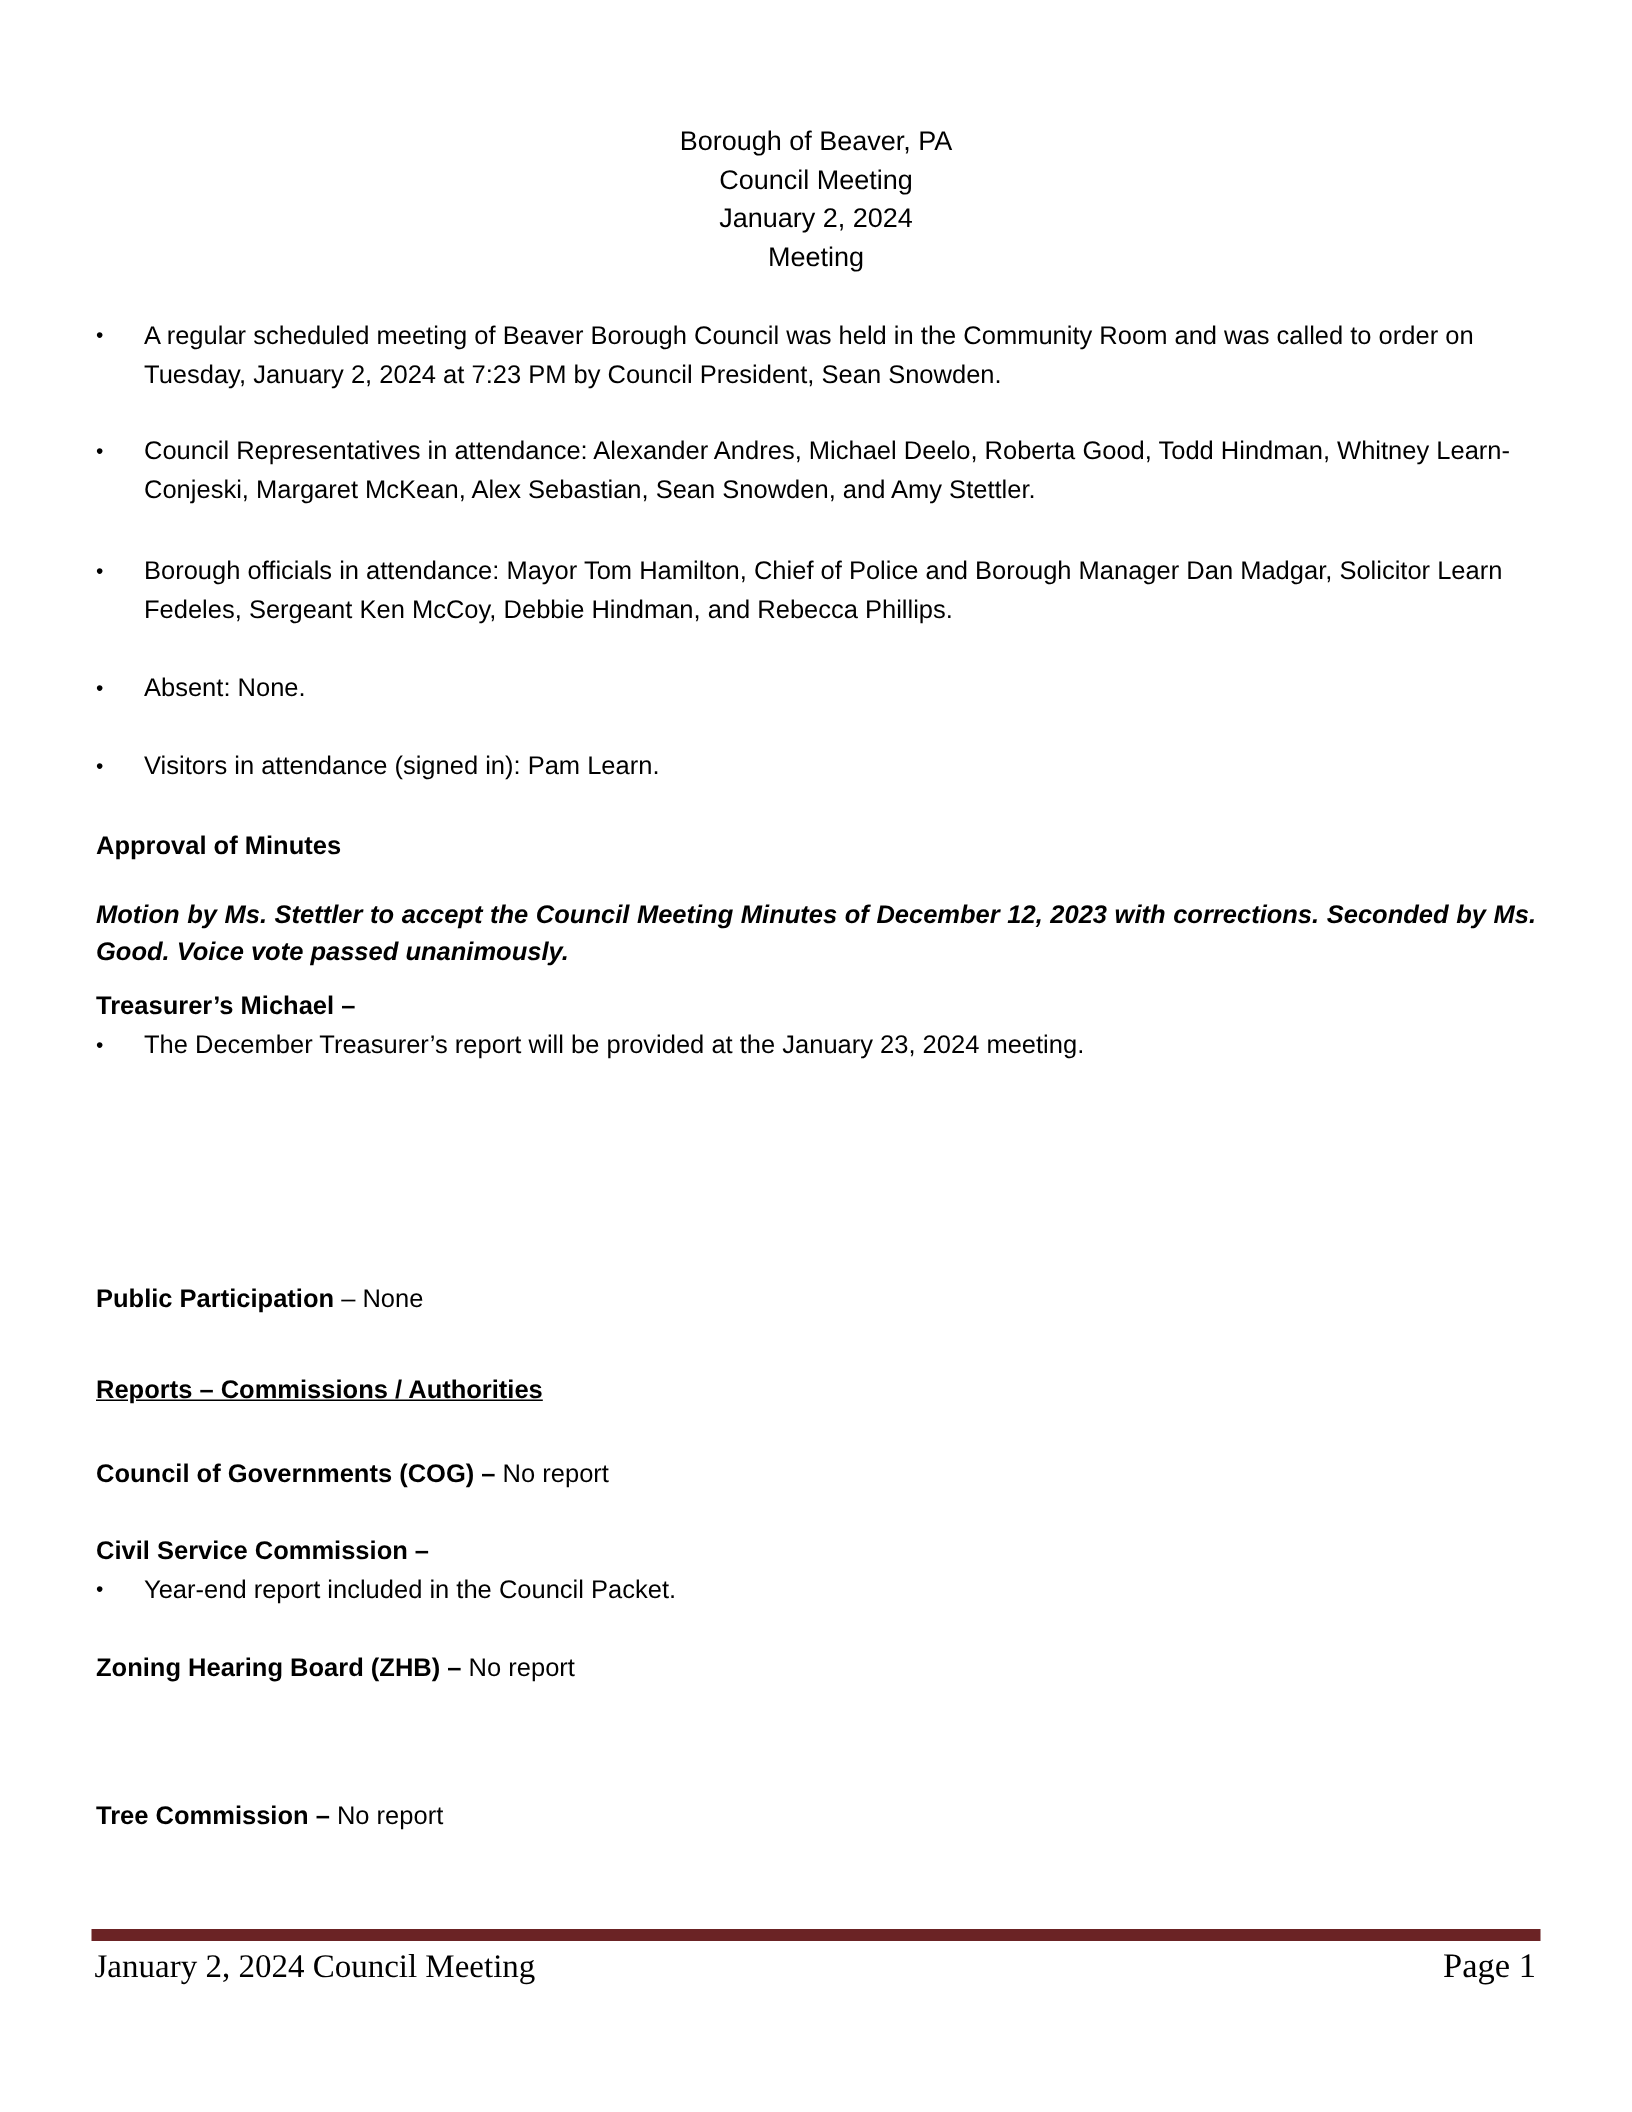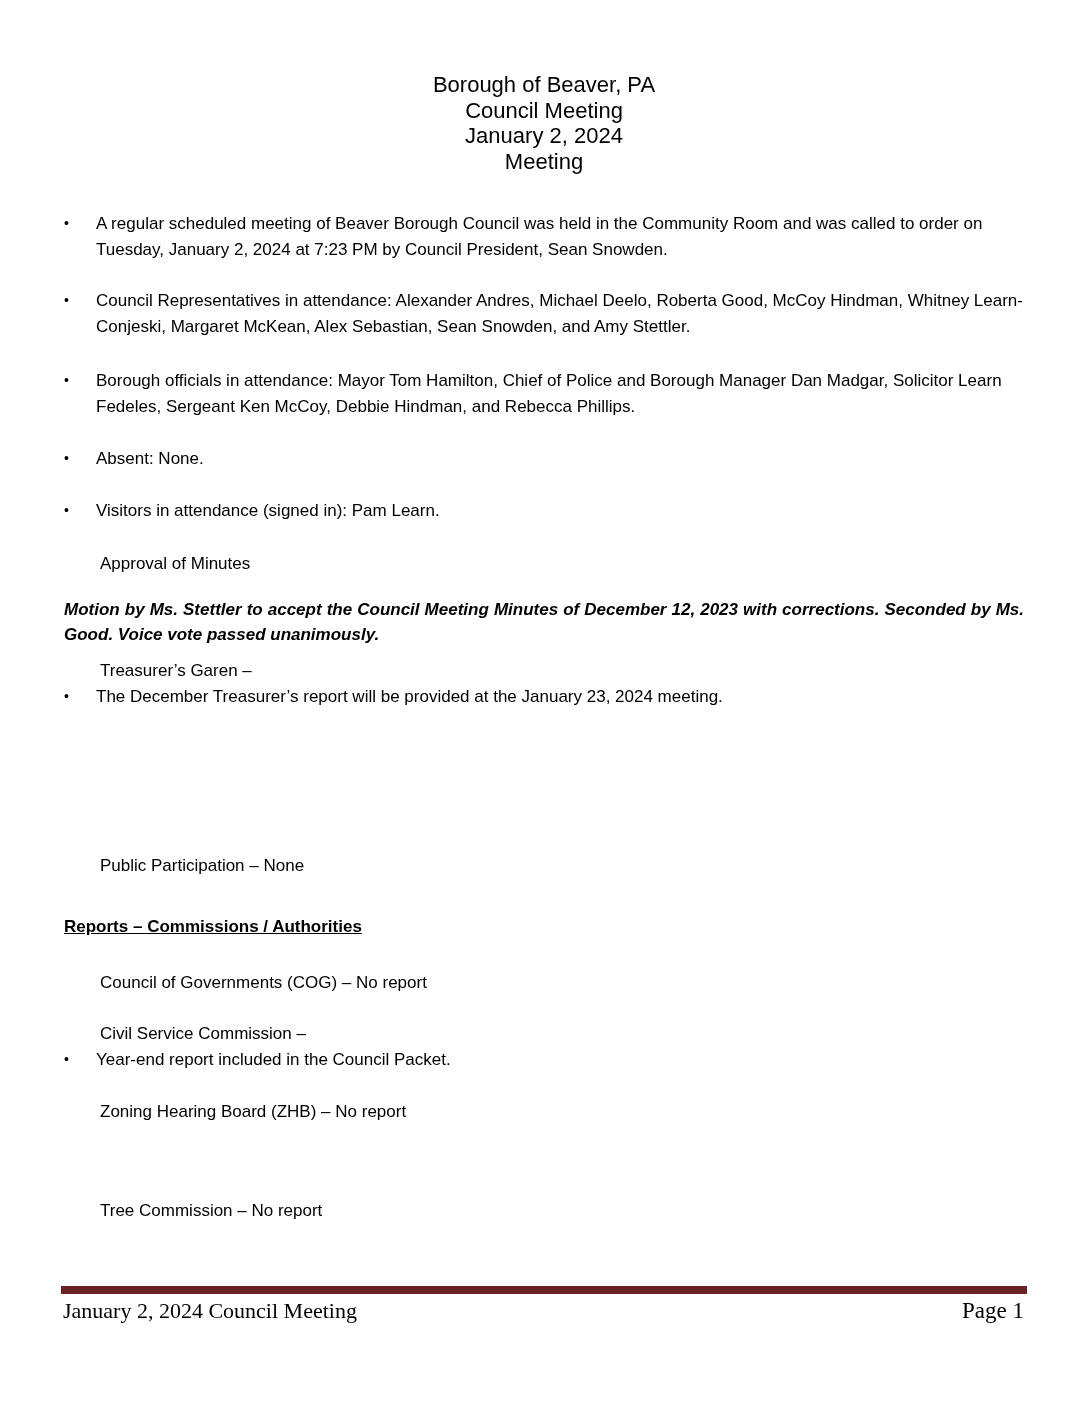--- a/index.html
+++ b/index.html
@@ -1,26 +1,26 @@
 <!DOCTYPE html>
 <html><head>
 <meta charset="utf-8">
 <style>
   html, body { margin: 0; padding: 0; background: #ffffff; }
   body { width: 1088px; height: 1408px; position: relative; overflow: hidden;
          font-family: "Liberation Sans", sans-serif; color: #000; }
   .page { position: absolute; left: 0; top: 0; width: 1088px; height: 1408px; }
-  .title-block { position: absolute; top: 72px; left: 0; width: 1088px; text-align: center;
-                 font-size: 22px; line-height: 25.5px; }
+  .title-block { position: absolute; top: 82px; left: 0; width: 1088px; text-align: center;
+                 font-size: 18px; line-height: 25.5px; }
   .bullets { position: absolute; left: 64px; width: 960px; }
   .bullet { display: flex; font-size: 17px; line-height: 25.5px; }
   .bullet .dot { width: 32px; flex: 0 0 32px; font-size: 14px; }
   .bullet .txt { flex: 1; }
   .sec { position: absolute; left: 64px; width: 960px; font-size: 17px; line-height: 25.5px; }
-  .bold { font-weight: normal; margin-left: 36px; }
+  .bold { font-weight: bold; }
   .motion { font-weight: bold; font-style: italic; text-align: justify; text-align-last: left; margin-top: 20px; }
   .big-head { font-size: 17px; font-weight: bold; text-decoration: underline; }
   .footer-rule { position: absolute; left: 61px; top: 1286px; width: 966px; height: 8px; background: #6b2325; }
   .footer-left { position: absolute; left: 63px; top: 1298px; font-family: "Liberation Serif", serif; font-size: 22px; }
   .footer-right { position: absolute; right: 64px; top: 1298px; font-family: "Liberation Serif", serif; font-size: 23px; }
 </style>
 </head>
 <body>
 
 <div class="page">
@@ -34,21 +34,21 @@
 
   <div class="bullets" style="top:211px;">
     <div class="bullet">
       <span class="dot">•</span>
       <span class="txt">A regular scheduled meeting of Beaver Borough Council was held in the Community Room and was called to order on Tuesday, January 2, 2024 at 7:23 PM by Council President, Sean Snowden.</span>
     </div>
   </div>
   <div class="bullets" style="top:288px;">
     <div class="bullet">
       <span class="dot">•</span>
-      <span class="txt">Council Representatives in attendance:  Alexander Andres, Michael Deelo, Roberta Good, McCoy Hindman, Whitney Learn-Conjeski, Margaret McKean, Alex Sebastian, Sean Snowden, and Amy Stettler.</span>
+      <span class="txt">Council Representatives in attendance:  Alexander Andres, Michael Deelo, Roberta Good, Todd Hindman, Whitney Learn-Conjeski, Margaret McKean, Alex Sebastian, Sean Snowden, and Amy Stettler.</span>
     </div>
   </div>
   <div class="bullets" style="top:368px;">
     <div class="bullet">
       <span class="dot">•</span>
       <span class="txt">Borough officials in attendance: Mayor Tom Hamilton, Chief of Police and Borough Manager Dan Madgar, Solicitor Learn Fedeles, Sergeant Ken McCoy, Debbie Hindman, and Rebecca Phillips.</span>
     </div>
   </div>
   <div class="bullets" style="top:446px;">
     <div class="bullet">
@@ -62,21 +62,21 @@
       <span class="txt">Visitors in attendance (signed in): Pam Learn.</span>
     </div>
   </div>
 
   <div class="sec" style="top:551px;">
     <div class="bold">Approval of Minutes</div>
     <div class="motion">Motion by Ms. Stettler to accept the Council Meeting Minutes of December 12, 2023 with corrections. Seconded by Ms. Good. Voice vote passed unanimously.</div>
   </div>
 
   <div class="sec" style="top:658px;">
-    <div class="bold">Treasurer’s Garen –</div>
+    <div class="bold">Treasurer’s Michael –</div>
     <div class="bullet">
       <span class="dot">•</span>
       <span class="txt">The December Treasurer’s report will be provided at the January 23, 2024 meeting.</span>
     </div>
   </div>
 
 
   <div class="sec" style="top:853px;">
     <span class="bold">Public Participation</span><span> – None</span>
   </div>

